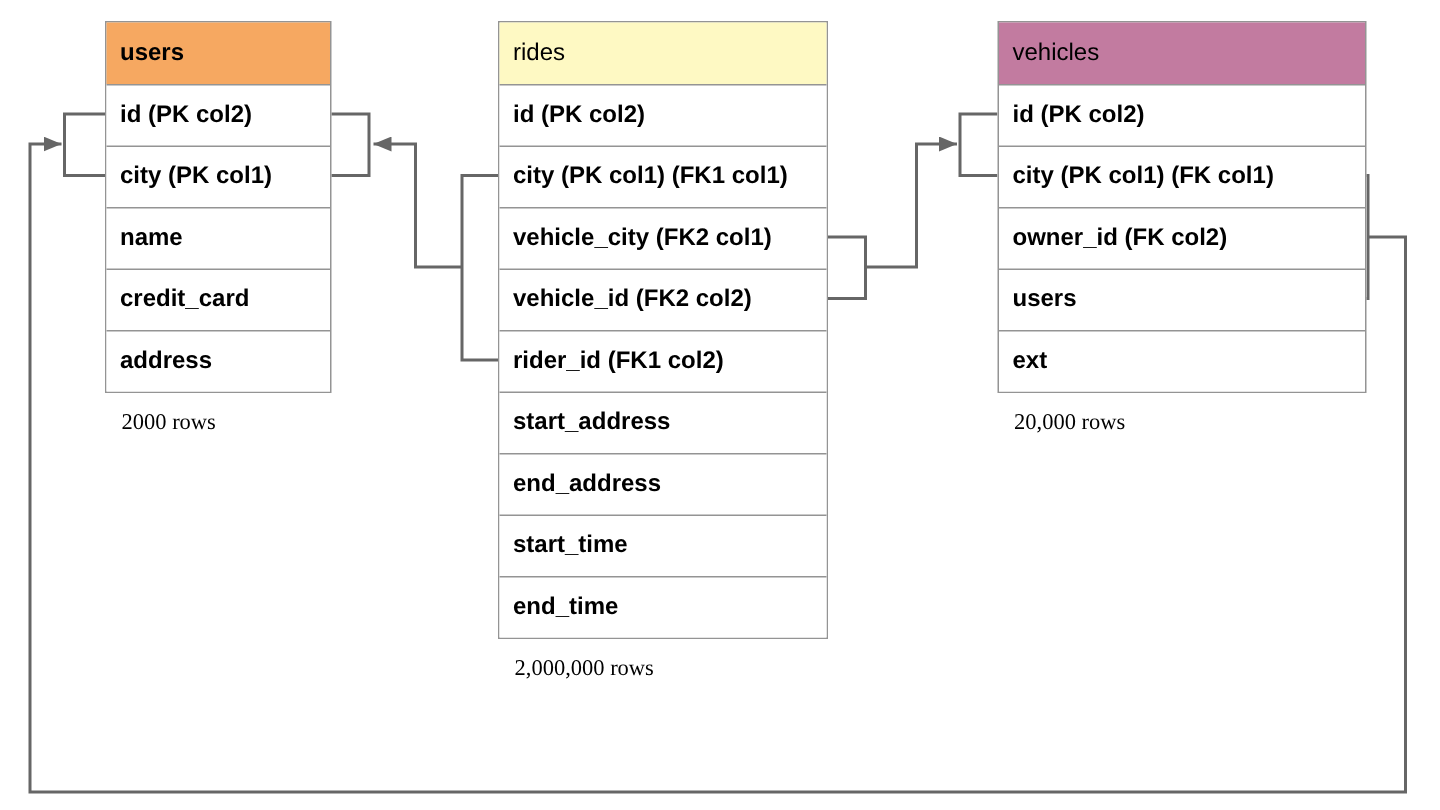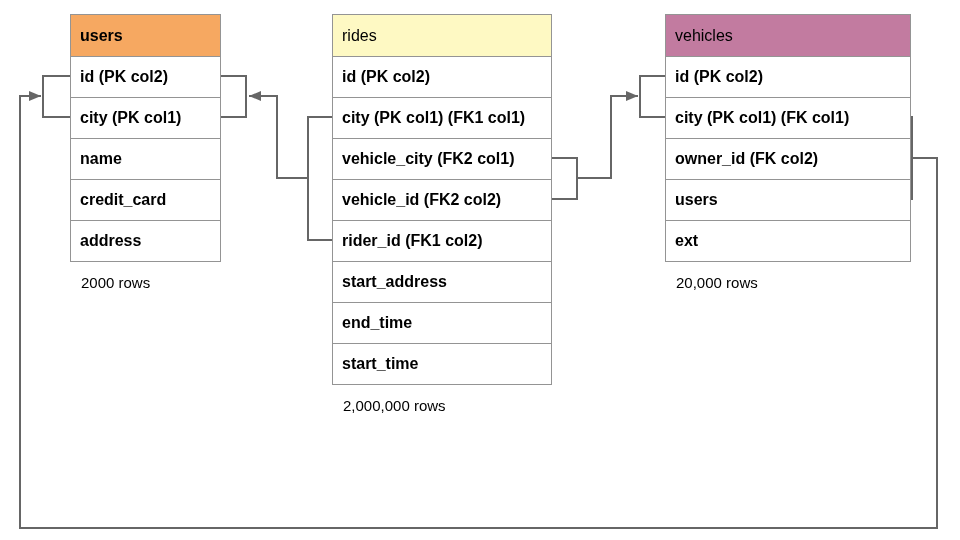--- a/index.html
+++ b/index.html
@@ -37,20 +37,21 @@
     border-top: 1px solid var(--border-color, #949494);
     background: #ffffff;
     white-space: nowrap;
     overflow: hidden;
     font-weight: bold;
   }
   .row-count {
     margin: 12px 0 0 11px;
     font-size: 15px;
     color: #000;
+    font-family: Liberation Serif, serif;
   }
 </style>
 </head>
 <body style="--border-color: #949494; --text-color: #000000;">
 
 <div class="canvas">
 
   <svg class="connectors" width="960" height="540" viewBox="0 0 960 540">
     <defs>
       <marker id="arrow" viewBox="0 0 12 10" refX="12" refY="5" markerWidth="6" markerHeight="5" orient="auto-start-reverse">
@@ -87,22 +88,23 @@
 
   <div class="db-table" style="left:332px; top:14px; width:220px;">
     <div class="tbl">
       <div class="tbl-header" style="background-color: #fef9c3;">rides</div>
       <div class="tbl-row">id (PK col2)</div>
       <div class="tbl-row">city (PK col1) (FK1 col1)</div>
       <div class="tbl-row">vehicle_city (FK2 col1)</div>
       <div class="tbl-row">vehicle_id (FK2 col2)</div>
       <div class="tbl-row">rider_id (FK1 col2)</div>
       <div class="tbl-row">start_address</div>
+      <div class="tbl-row">end_address</div>
+      <div class="tbl-row">start_time</div>
       <div class="tbl-row">end_time</div>
-      <div class="tbl-row">start_time</div>
     </div>
     <div class="row-count">2,000,000 rows</div>
   </div>
 
   <div class="db-table" style="left:665px; top:14px; width:246px;">
     <div class="tbl">
       <div class="tbl-header" style="background-color: rgb(194, 123, 160);">vehicles</div>
       <div class="tbl-row">id (PK col2)</div>
       <div class="tbl-row">city (PK col1) (FK col1)</div>
       <div class="tbl-row">owner_id (FK col2)</div>

